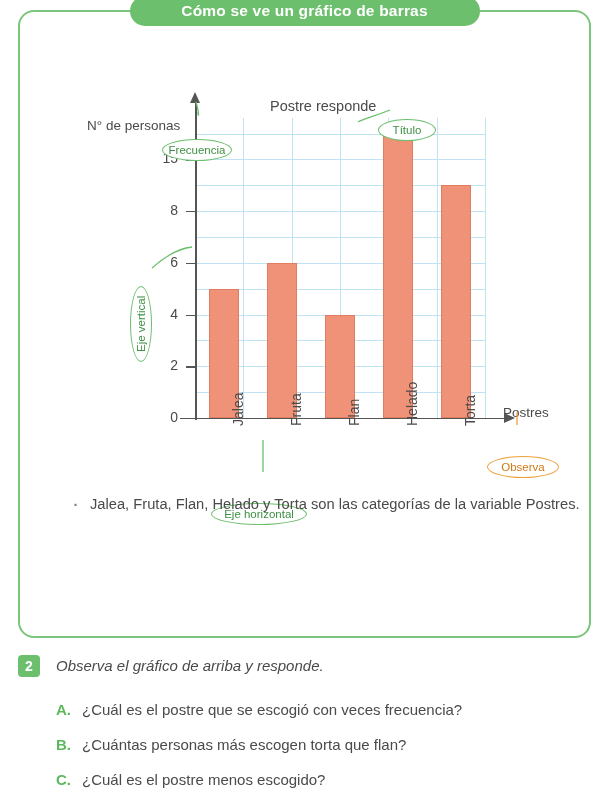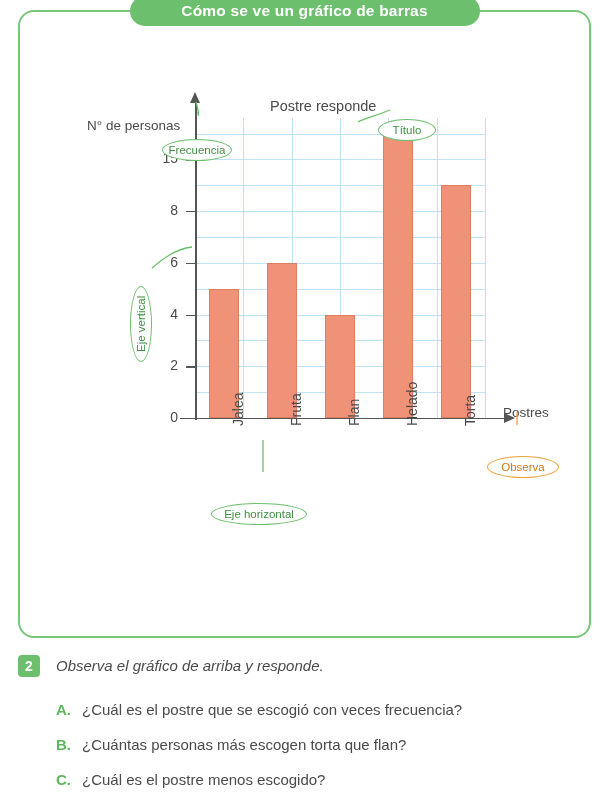--- a/index.html
+++ b/index.html
@@ -292,20 +292,21 @@
       <svg class="leader" style="left:0; top:0; width:573px; height:445px;">
         <path d="M178,72 C178,78 180,76 176,62" stroke="#6cbf6c" stroke-width="1.3" fill="none"></path>
         <path d="M370,70 C350,78 345,78 338,82" stroke="#6cbf6c" stroke-width="1.3" fill="none"></path>
         <path d="M132,228 C150,212 162,208 172,207" stroke="#6cbf6c" stroke-width="1.3" fill="none"></path>
         <path d="M243,432 C243,420 243,412 243,400" stroke="#6cbf6c" stroke-width="1.3" fill="none"></path>
         <path d="M497,385 C497,378 497,376 497,372" stroke="#f0a03c" stroke-width="1.3" fill="none"></path>
       </svg>
     </div>
 
     <div class="bullets">
+      <div class="bullet">Jalea, Fruta, Flan, Helado y Torta son las categorías de la variable Postres.</div>
     </div>
   </div>
 
   <div class="qnum">2</div>
   <div class="qtext">Observa el gráfico de arriba y responde.</div>
 
   <div class="sub" style="top:701px;">
     <span class="lbl">A.</span>
     <span>¿Cuál es el postre que se escogió con veces frecuencia?</span>
   </div>

